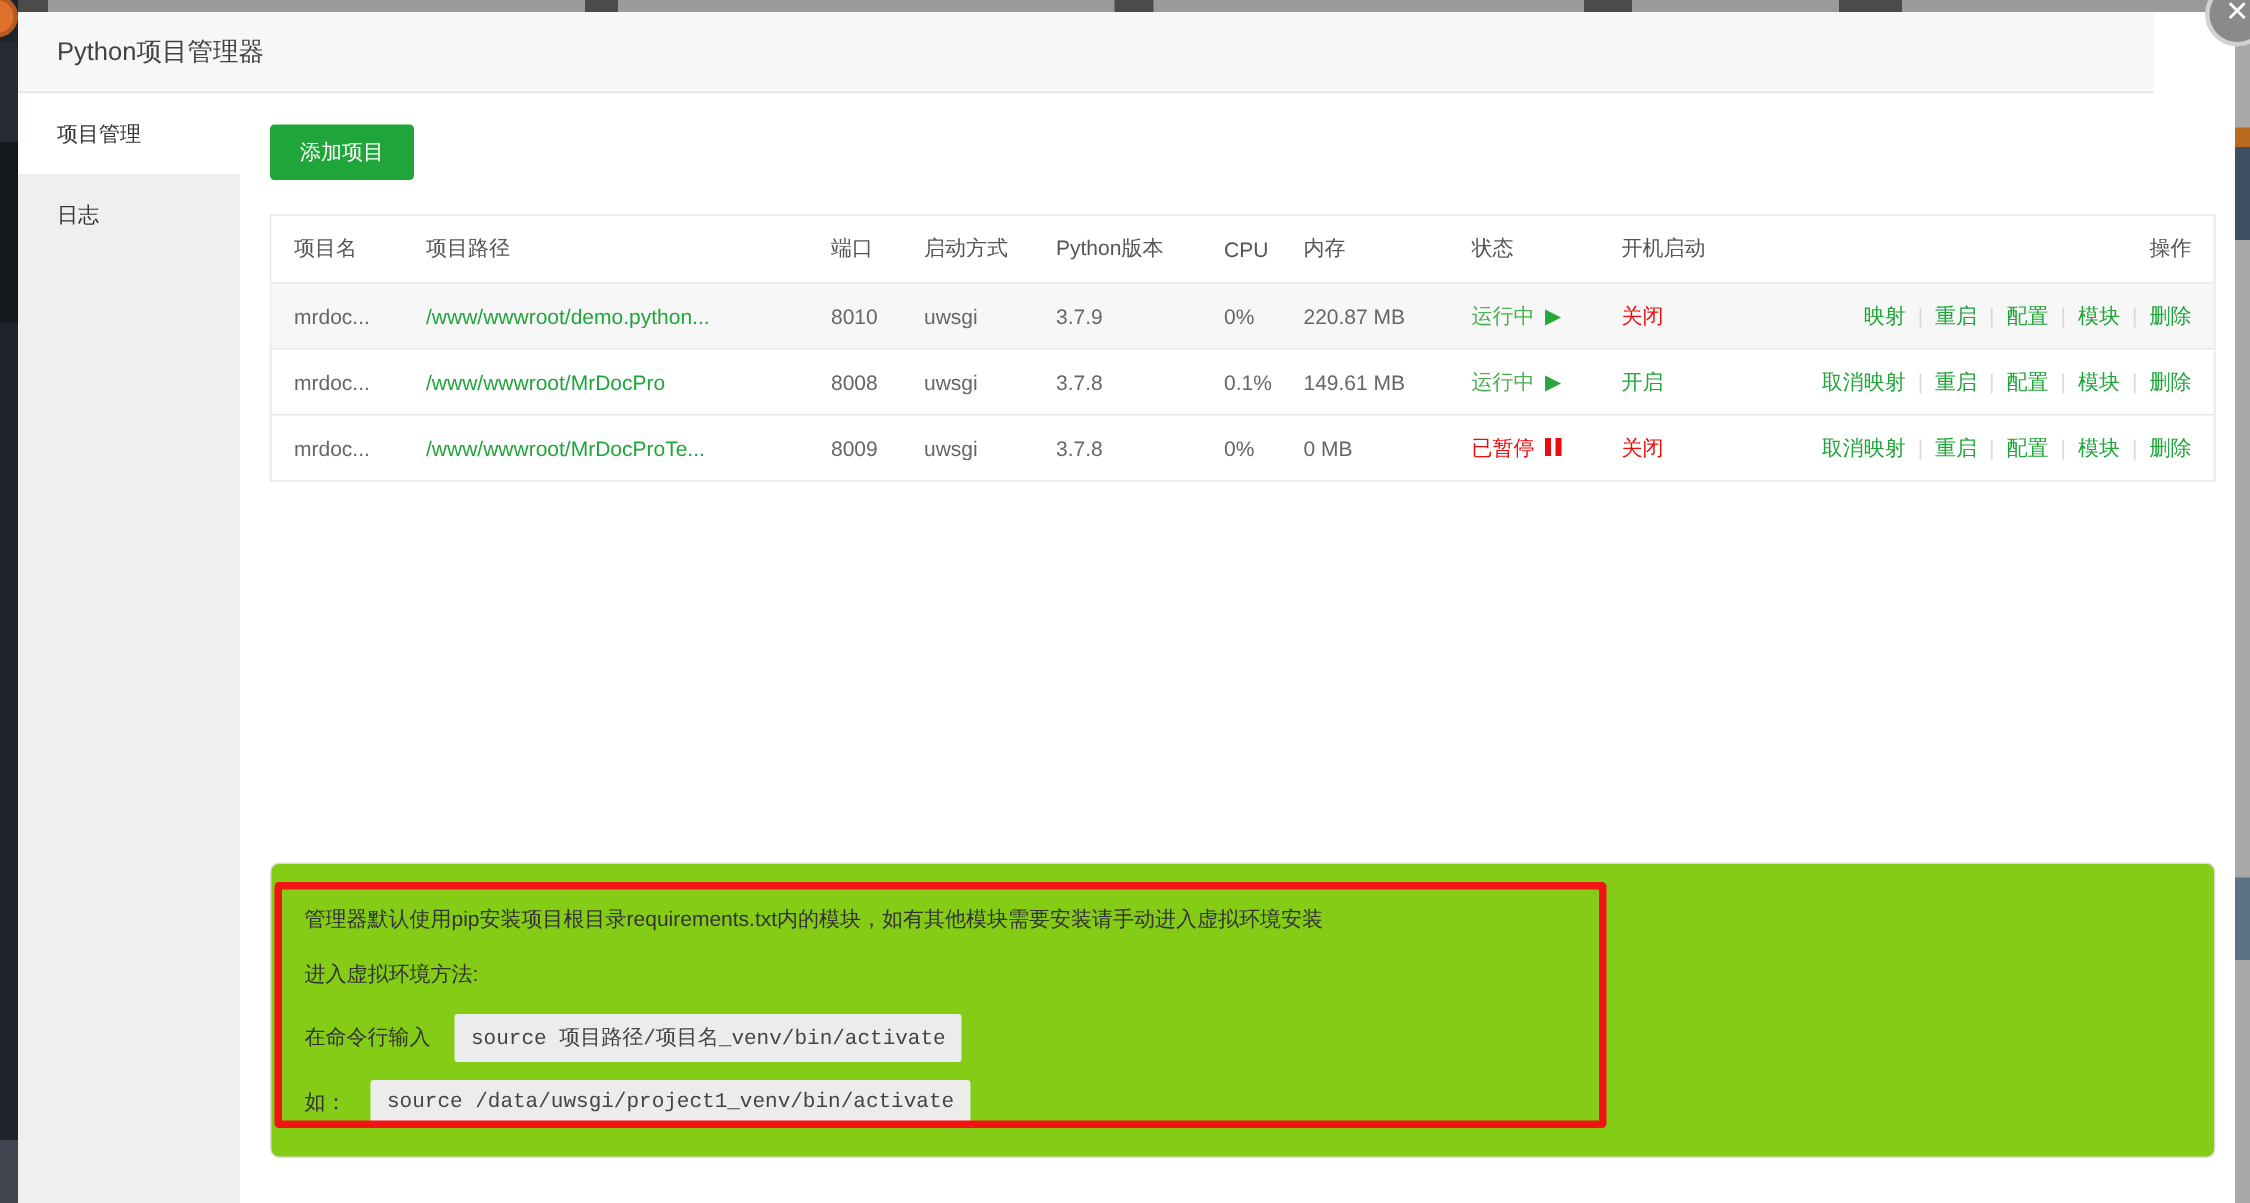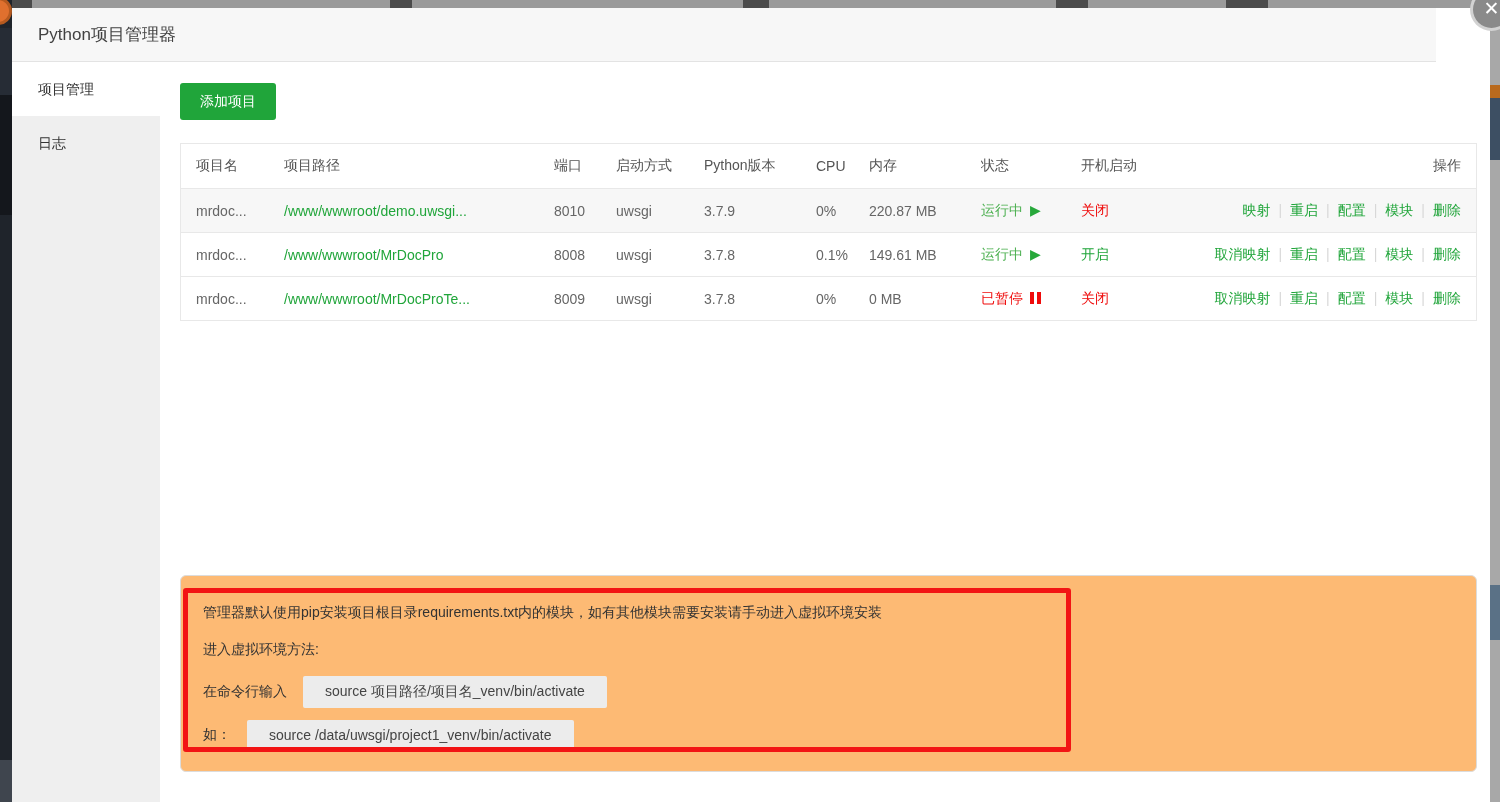--- a/index.html
+++ b/index.html
@@ -82,29 +82,29 @@
     display: inline-block; margin-left: 7px; width: 11px; height: 12px;
     border-left: 4px solid #ef0b0b; border-right: 4px solid #ef0b0b; vertical-align: -1px;
   }
   .auto-on  { color: #20a53a; cursor: pointer; }
   .auto-off { color: #ef0b0b; cursor: pointer; }
   .sep { color: #d8d8d8; margin: 0 8px; }
 
   
   .info-box {
     margin-top: 254px; width: 1297px; height: 197px;
-    border: 1px solid #dcdcdc; border-radius: 6px; background: #fdba74;
+    border: 1px solid #dcdcdc; border-radius: 6px; background: #84cc16;
     padding: 26px 0 0 22px; font-size: 14px; color: #333;
   }
   .info-line { margin-bottom: 17px; line-height: 20px; }
   .chip-line { display: flex; align-items: center; gap: 16px; margin-bottom: 12px; }
   .code-chip {
     display: inline-block; background: #ececec; color: #444;
-    padding: 7px 22px; border-radius: 2px;
-    font-family: Liberation Sans, sans-serif;
+    padding: 7px 11px; border-radius: 2px;
+    font-family: Liberation Mono, monospace;
   }
 
   
   .red-annotation {
     position: absolute; left: 183px; top: 588px; width: 888px; height: 164px;
     border: 5px solid #f21414; border-radius: 3px; z-index: 5; pointer-events: none;
   }
 </style>
 </head>
 <body>
@@ -149,21 +149,21 @@
             <div class="cell c5">Python版本</div>
             <div class="cell c6">CPU</div>
             <div class="cell c7">内存</div>
             <div class="cell c8">状态</div>
             <div class="cell c9">开机启动</div>
             <div class="cell c10">操作</div>
           </div>
         <div id="t-body">
             <div class="t-row striped">
               <div class="cell c1">mrdoc...</div>
-              <div class="cell c2"><a class="green-link">/www/wwwroot/demo.uwsgi...</a></div>
+              <div class="cell c2"><a class="green-link">/www/wwwroot/demo.python...</a></div>
               <div class="cell c3">8010</div>
               <div class="cell c4">uwsgi</div>
               <div class="cell c5">3.7.9</div>
               <div class="cell c6">0%</div>
               <div class="cell c7">220.87 MB</div>
               <div class="cell c8"><span class="status-running">运行中<span class="play-icon">▶</span></span></div>
               <div class="cell c9"><span class="auto-off">关闭</span></div>
               <div class="cell c10"><a class="green-link">映射</a><span class="sep">|</span><a class="green-link">重启</a><span class="sep">|</span><a class="green-link">配置</a><span class="sep">|</span><a class="green-link">模块</a><span class="sep">|</span><a class="green-link">删除</a></div>
             </div>
             <div class="t-row">

